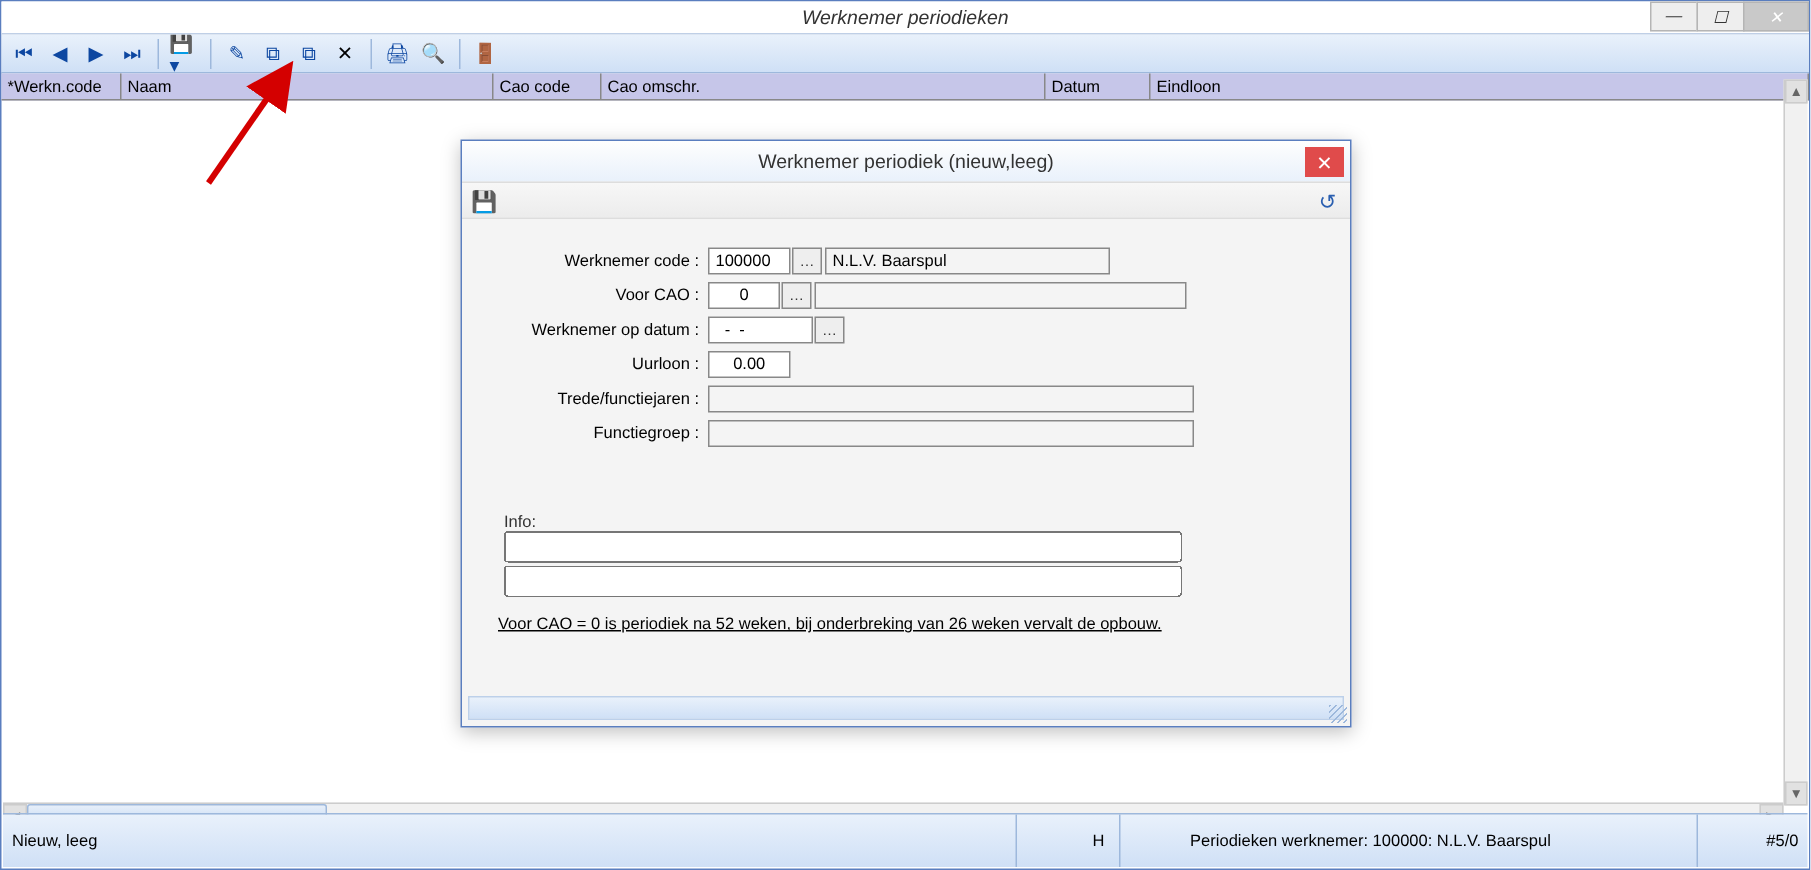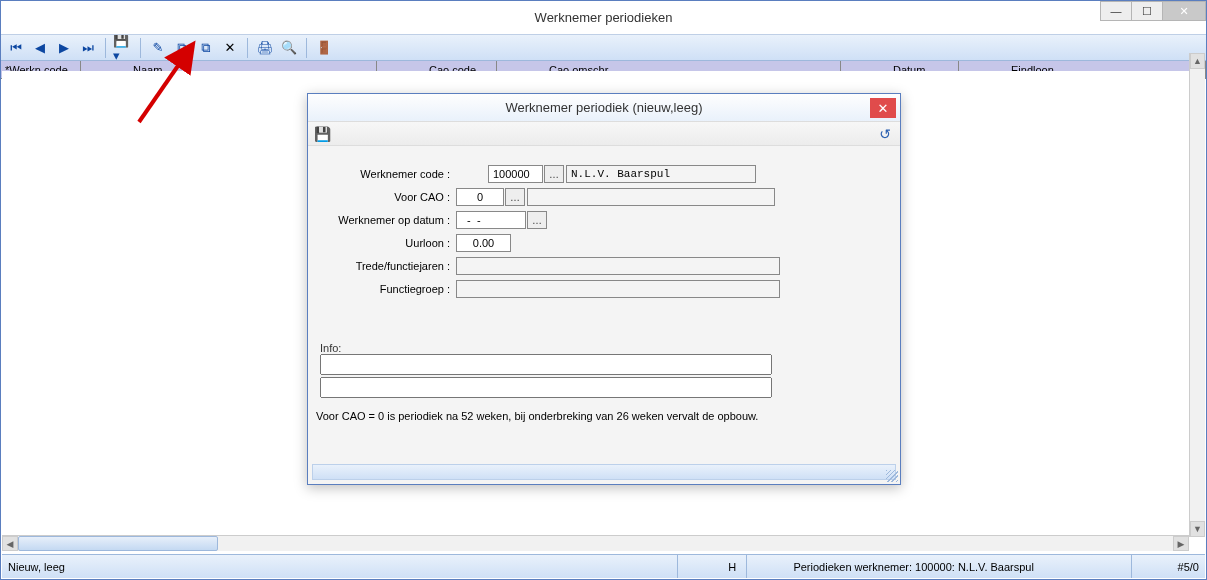--- a/index.html
+++ b/index.html
@@ -2,66 +2,66 @@
 <html><head>
 <meta charset="utf-8">
 <style>
   * { box-sizing: border-box; font-family: Arial, sans-serif; }
   body { margin: 0; padding: 0; width: 1207px; height: 580px; background: #fff; font-size: 11px; overflow: hidden; position: relative; }
 
   
   .outer { border: 1px solid #5a7ebf; width: 1207px; height: 580px; position: relative; }
 
   
-  .titlebar { height: 34px; background: #fff; display: flex; align-items: center; border-bottom: 1px solid #bfcfe6; position: relative; }
+  .titlebar { height: 22px; background: #fff; display: flex; align-items: center; border-bottom: 1px solid #bfcfe6; position: relative; font-style: italic; }
   .titlebar .title { position: absolute; left: 0; right: 0; text-align: center; font-size: 13px; color: #333; }
   .titlebar .winbtns { position: absolute; right: 0; top: 0; display: flex; }
   .winbtn { width: 32px; height: 20px; border: 1px solid #b5b5b5; background: #eee; display: flex; align-items: center; justify-content: center; font-size: 11px; color: #333; margin-left: -1px; cursor: pointer; }
   .winbtn.close { background: #c9c9c9; color: #fff; width: 44px; }
 
   
   .toolbar { height: 26px; background: linear-gradient(#e9f1fb,#cfe0f6); border-bottom: 1px solid #9db8dc; display: flex; align-items: center; padding: 0 4px; gap: 2px; }
   .tbtn { width: 22px; height: 22px; display: flex; align-items: center; justify-content: center; color: #0d47a1; font-size: 13px; border: 1px solid transparent; border-radius: 2px; cursor: pointer; }
   .tsep { width: 1px; height: 20px; background: #9db8dc; margin: 0 4px; }
 
   
-  .colhdr { height: 18px; background: #c6c6e9; display: flex; border-bottom: 1px solid #888; font-size: 11px; color: #000; gap: 48px; }
+  .colhdr { height: 18px; background: #c6c6e9; display: flex; border-bottom: 1px solid #888; font-size: 11px; color: #000; }
   .col { border-right: 1px solid #888; padding: 1px 4px; overflow: hidden; display: flex; align-items: center; }
 
   
   .gridarea { position: absolute; top: 70px; left: 1px; right: 1px; bottom: 28px; background: #fff; }
   .scrollbar-v { position: absolute; top: 52px; right: 1px; width: 16px; bottom: 42px; background: #f1f1f1; border-left: 1px solid #ccc; }
   .scrollbar-v .arrow { height: 16px; background: #e1e1e1; border: 1px solid #ccc; display: flex; align-items:center; justify-content:center; font-size:9px; color:#666;}
   .scrollbar-v .arrow.bot { position:absolute; bottom:0; left:0; right:0;}
   .scrollbar-h { position: absolute; left: 1px; right: 17px; bottom: 28px; height: 16px; background: #f1f1f1; border-top: 1px solid #ccc; display:flex;}
   .scrollbar-h .arrow { width:16px; background:#e1e1e1;border:1px solid #ccc;display:flex;align-items:center;justify-content:center;font-size:9px;color:#666;}
   .scrollbar-h .track { flex:1; position:relative;}
   .scrollbar-h .thumb { position:absolute; left:0; top:0; bottom:0; width:200px; background: linear-gradient(#e7effa,#c4d9f2); border:1px solid #9db8dc; border-radius:2px;}
 
   
-  .statusbar { position: absolute; left: 1px; right: 1px; bottom: 1px; height: 24px; background: linear-gradient(#e9f1fb,#cfe0f6); border-top: 1px solid #9db8dc; display: flex; font-size: 11px; color: #000; align-items: center; gap: 40px; }
+  .statusbar { position: absolute; left: 1px; right: 1px; bottom: 1px; height: 36px; background: linear-gradient(#e9f1fb,#cfe0f6); border-top: 1px solid #9db8dc; display: flex; font-size: 11px; color: #000; align-items: center; gap: 40px; }
   .statcell { border-right: 1px solid #9db8dc; padding: 0 6px; height: 100%; display: flex; align-items: center; }
 
   
   .dialog { position: absolute; left: 306px; top: 92px; width: 594px; height: 392px; background: #f4f4f4; border: 1px solid #5a7ebf; box-shadow: 0 3px 12px rgba(0,0,0,.25); }
   .dlg-title { height: 28px; background: linear-gradient(#fefefe,#e9f1fb); display: flex; align-items: center; justify-content: center; position: relative; font-size: 13px; color: #333; border-bottom: 1px solid #ddd; }
   .dlg-close { position: absolute; right: 4px; top: 4px; width: 26px; height: 20px; background: #e04b4b; color: #fff; display: flex; align-items: center; justify-content: center; cursor: pointer; font-size: 13px; }
   .dlg-tool { height: 24px; background: linear-gradient(#f7f7f7,#ececec); border-bottom: 1px solid #ddd; display: flex; align-items: center; padding: 0 6px; justify-content: space-between; }
   .dlg-tool .left, .dlg-tool .right { display: flex; gap: 4px; }
   .dlg-tool .icon { width: 18px; height: 18px; display: flex; align-items: center; justify-content: center; cursor: pointer; color: #333; font-size: 14px; }
 
-  .dlg-body { padding: 18px 16px 6px 8px; font-size: 11px; color: #333; }
+  .dlg-body { padding: 18px 16px 6px 24px; font-size: 11px; color: #333; }
   .formrow { display: flex; align-items: center; margin-bottom: 3px; height: 20px; }
   .formrow .lbl { width: 140px; text-align: right; padding-right: 6px; color: #000; }
   .formrow input[type=text] { height: 18px; border: 1px solid #888; padding: 1px 4px; font-size: 11px; background: #fff; }
   .formrow input[readonly] { background: #f4f4f4; }
   .lookup { width: 20px; height: 18px; border: 1px solid #888; background: #eee; display:inline-flex;align-items:center;justify-content:center;margin-left:1px;font-size:10px;cursor:pointer;}
   .checkbox { width: 12px; height: 12px; border: 1px solid #777; background: #fff; display: inline-block; margin-right: 6px; vertical-align: middle; }
 
-  .dlg-msg { margin-top: 12px; font-size: 11px; color: #000; }
+  .dlg-msg { margin-top: 12px; font-size: 11px; color: #000; text-decoration: underline; }
   .dlg-foot { position: absolute; left: 4px; right: 4px; bottom: 4px; height: 16px; background: linear-gradient(#e9f1fb,#cfe0f6); border: 1px solid #bcd0ea; }
   .dlg-resize { position: absolute; right: 2px; bottom: 2px; width: 12px; height: 12px; background: repeating-linear-gradient(135deg,#9db8dc,#9db8dc 1px,transparent 1px,transparent 3px);}
 
   
   .arrow-overlay { position: absolute; left: 128px; top: 36px; pointer-events: none; }
 
 </style>
 </head>
 <body>
 
@@ -136,23 +136,23 @@
         <div class="icon">💾</div>
       </div>
       <div class="right">
         <div class="icon" style="color:#2a5fb0">↺</div>
       </div>
     </div>
     <div class="dlg-body">
 
       <div class="formrow">
         <div class="lbl">Werknemer code :</div>
-        <input type="text" style="width: 55px; margin-left: 32px;" value="100000">
+        <input type="text" style="width: 55px;" value="100000">
         <div class="lookup">…</div>
-        <input type="text" readonly="" style="width: 190px; margin-left: 2px; font-family: Liberation Mono, monospace;" value="N.L.V. Baarspul">
+        <input type="text" readonly="" style="width: 190px; margin-left: 2px;" value="N.L.V. Baarspul">
       </div>
 
       <div class="formrow">
         <div class="lbl">Voor CAO :</div>
         <input type="text" style="width: 48px; text-align: center;" value="0">
         <div class="lookup">…</div>
         <input type="text" readonly="" style="width: 248px; margin-left: 2px;">
       </div>
 
       <div class="formrow">

